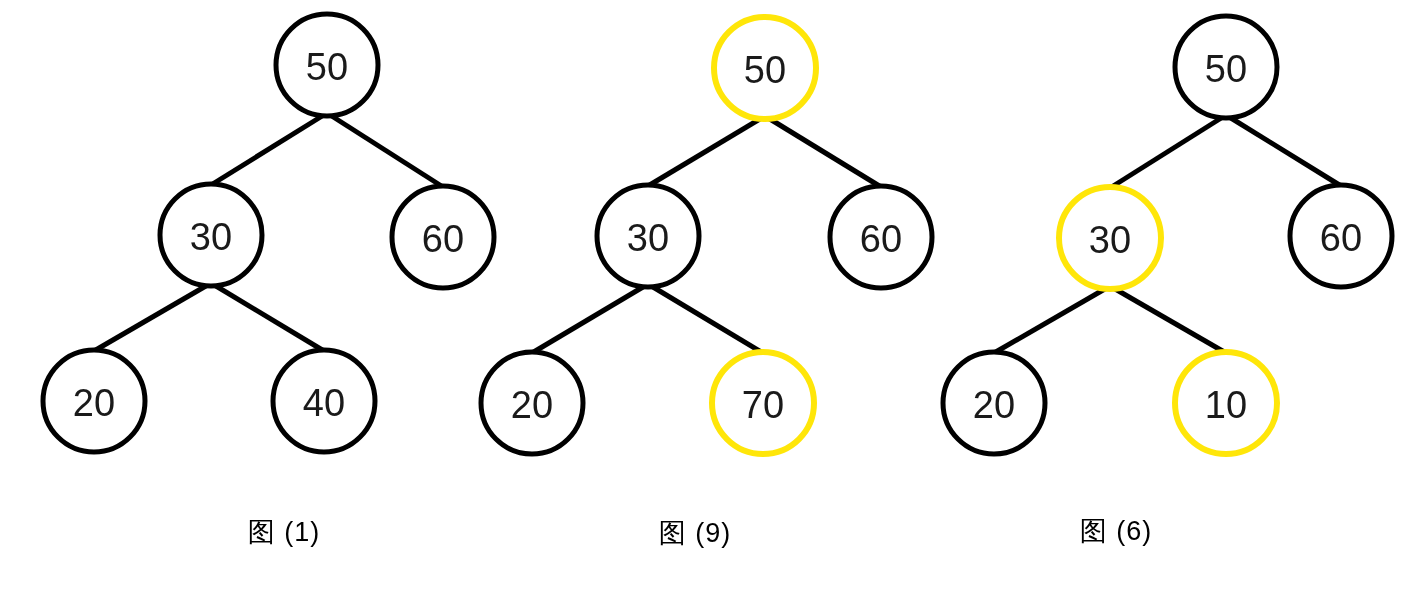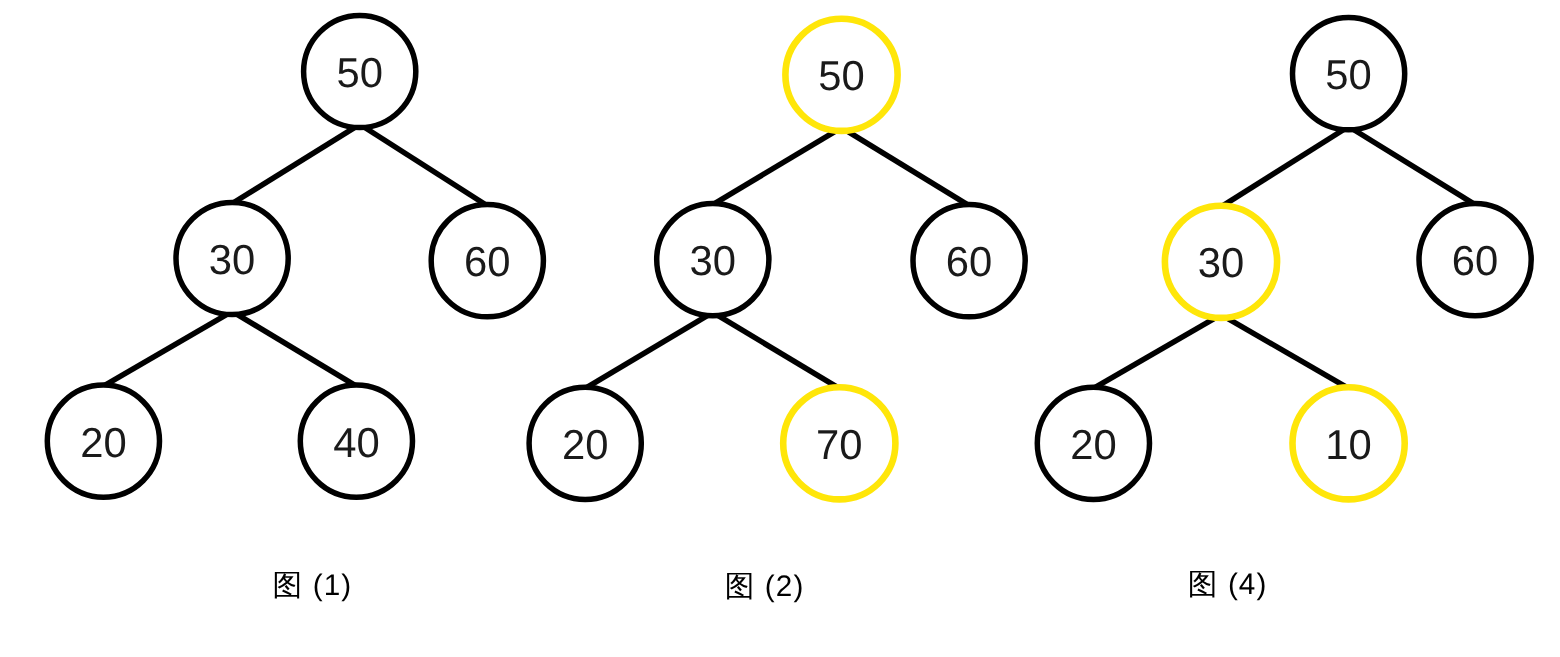--- a/index.html
+++ b/index.html
@@ -84,15 +84,15 @@
         <text x="1110" y="240" text-anchor="middle" dominant-baseline="central" font-size="38" font-family="&quot;Liberation Sans&quot;,&quot;DejaVu Sans&quot;,sans-serif" fill="#1a1a1a">30</text>
         <circle cx="1341" cy="236" r="51" fill="#ffffff" stroke="#000000" stroke-width="5"></circle>
         <text x="1341" y="238" text-anchor="middle" dominant-baseline="central" font-size="38" font-family="&quot;Liberation Sans&quot;,&quot;DejaVu Sans&quot;,sans-serif" fill="#1a1a1a">60</text>
         <circle cx="994" cy="403" r="51" fill="#ffffff" stroke="#000000" stroke-width="5"></circle>
         <text x="994" y="405" text-anchor="middle" dominant-baseline="central" font-size="38" font-family="&quot;Liberation Sans&quot;,&quot;DejaVu Sans&quot;,sans-serif" fill="#1a1a1a">20</text>
         <circle cx="1226" cy="403" r="51" fill="#ffffff" stroke="#ffe609" stroke-width="6"></circle>
         <text x="1226" y="405" text-anchor="middle" dominant-baseline="central" font-size="38" font-family="&quot;Liberation Sans&quot;,&quot;DejaVu Sans&quot;,sans-serif" fill="#1a1a1a">10</text>
       </g>
     </svg>
   <div class="fig-label" style="left: 284px; top: 532px; color: rgb(0, 0, 0);">图 (1)</div>
-  <div class="fig-label" style="left: 695px; top: 533px; color: rgb(0, 0, 0);">图 (2)</div>
-  <div class="fig-label" style="left: 1116px; top: 531px; color: rgb(0, 0, 0);">图 (4)</div>
+  <div class="fig-label" style="left: 695px; top: 533px; color: rgb(0, 0, 0);">图 (9)</div>
+  <div class="fig-label" style="left: 1116px; top: 531px; color: rgb(0, 0, 0);">图 (6)</div>
 </div>
 
 </body></html>

